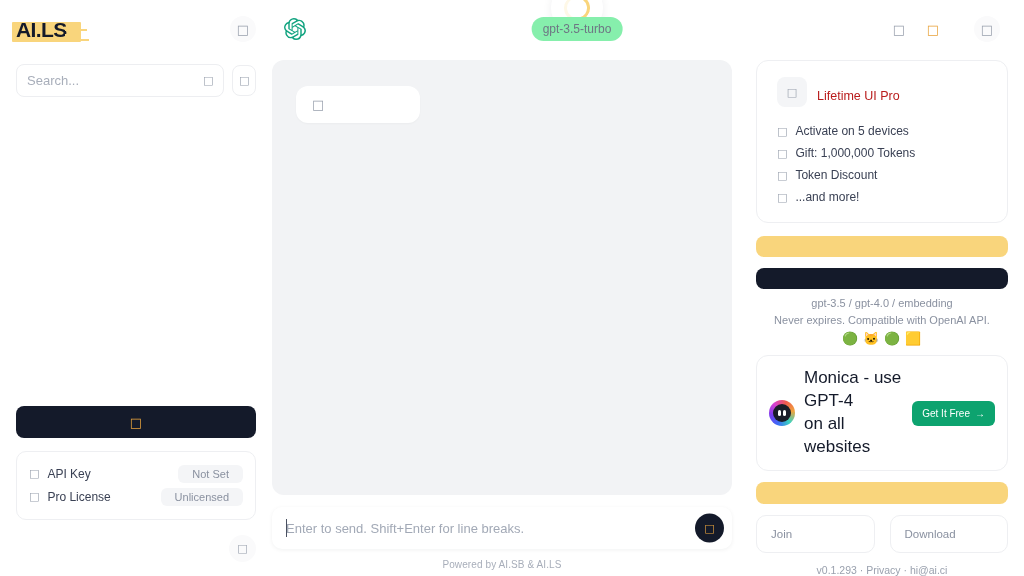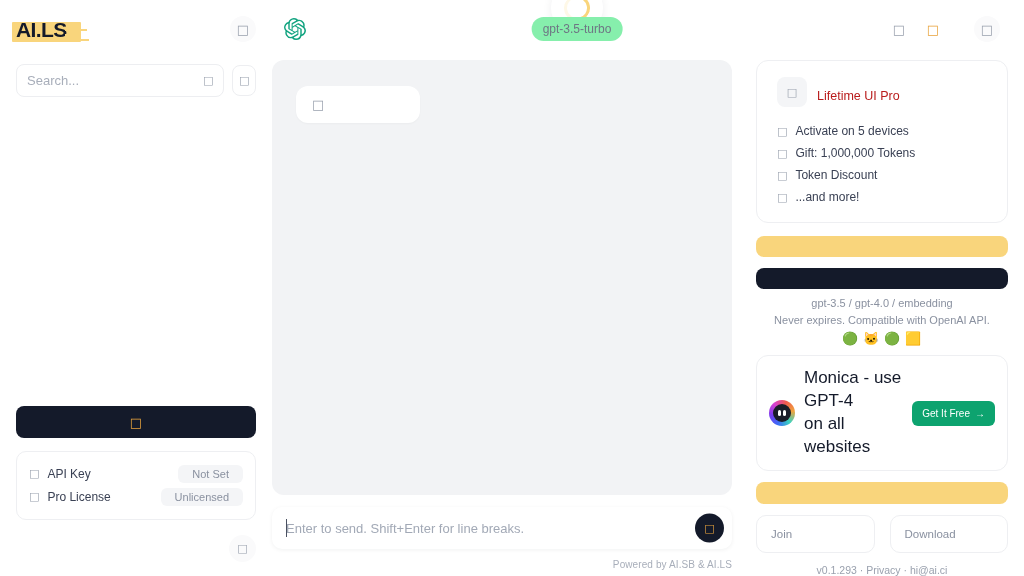--- a/index.html
+++ b/index.html
@@ -160,21 +160,21 @@
     background: transparent; font-family: "Liberation Sans", sans-serif;
   }
   .composer input::placeholder { color: #A2A9B6; }
   .send-btn {
     position: absolute; right: 8px; top: 50%; transform: translateY(-50%);
     width: 29px; height: 29px; border-radius: 50%;
     background: #141A2A; display: flex; align-items: center; justify-content: center;
     cursor: pointer;
   }
   .powered {
-    text-align: right; font-size: 10px; color: #A8AEBA;
+    text-align: center; font-size: 10px; color: #A8AEBA;
     padding-top: 10px; letter-spacing: 0.1px;
   }
 
   
   .rightpanel {
     width: 284px; min-width: 284px; background: #fff;
     padding: 2px 16px 0 16px; display: flex; flex-direction: column;
   }
   .pro-card { border: 1px solid #EEEFF2; border-radius: 12px; padding: 16px 20px 14px 20px; }
   .pro-head { display: flex; align-items: center; margin-bottom: 13px; }

